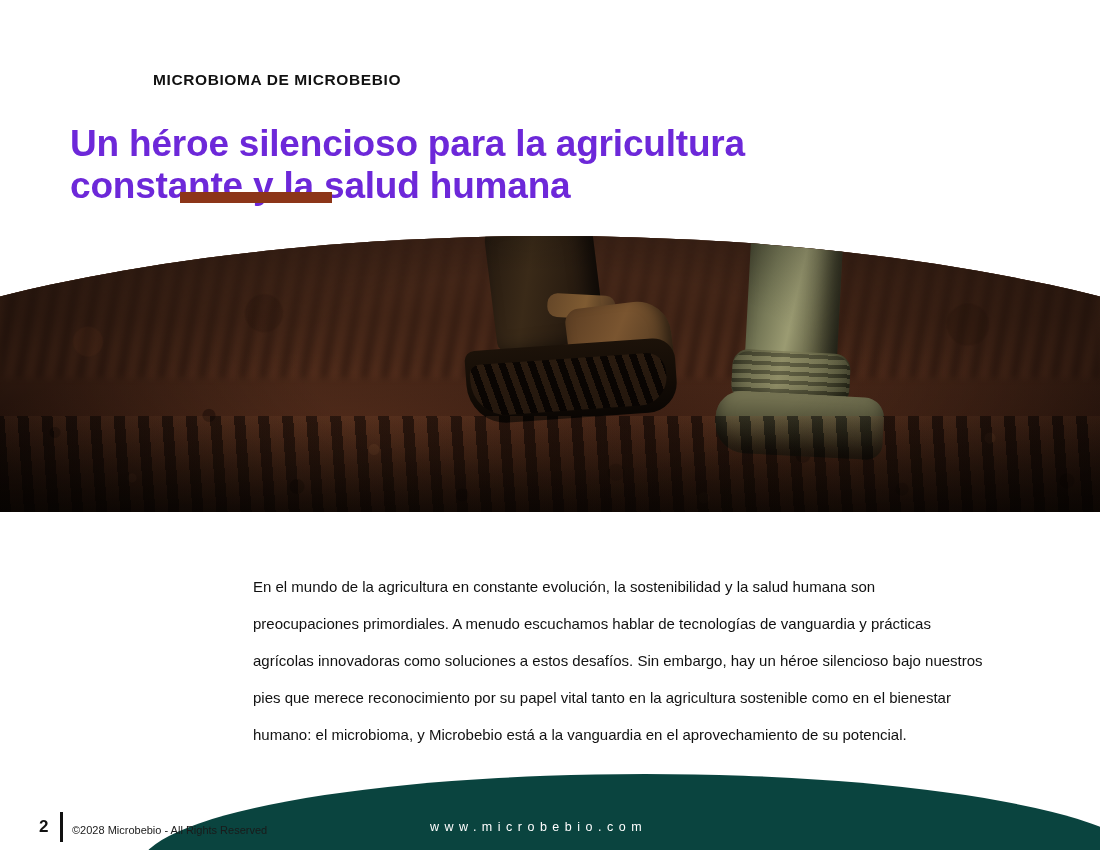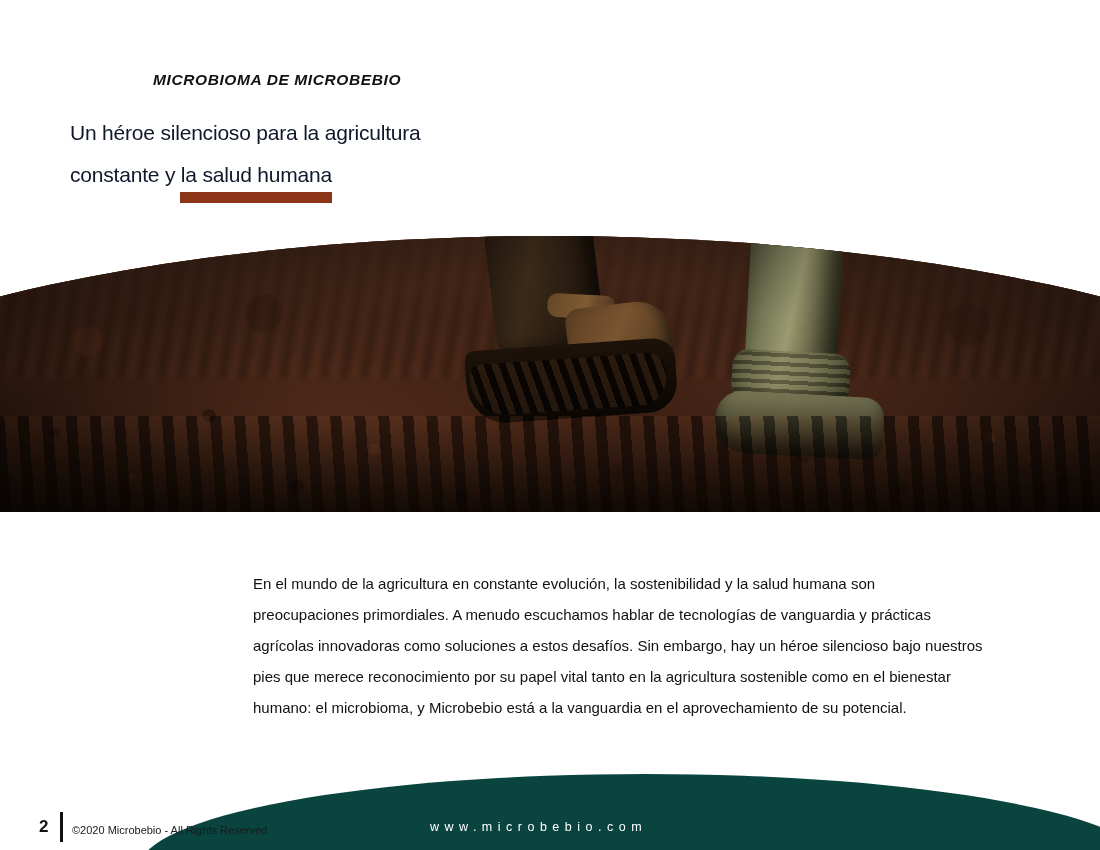--- a/index.html
+++ b/index.html
@@ -29,31 +29,30 @@
   }
   .eyebrow {
     position: absolute;
     left: 153px;
     top: 71px;
     font-size: 15.5px;
     font-weight: bold;
     letter-spacing: 0.6px;
     color: #111111;
     white-space: nowrap;
-    font-style: italic;
   }
   .headline {
     position: absolute;
     left: 70px;
     top: 98px;
     width: 700px;
-    font-size: 21px;
+    font-size: 37px;
     line-height: 42px;
-    font-weight: normal;
-    color: #0f172a;
+    font-weight: bold;
+    color: #6d28d9;
     letter-spacing: -0.2px;
   }
   .headline-line {
     display: block;
     white-space: nowrap;
   }
   .accent-bar {
     position: absolute;
     left: 180px;
     top: 192px;
@@ -264,21 +263,21 @@
     background: radial-gradient(ellipse 620px 240px at 560px 140px, rgba(0,0,0,0) 40%, rgba(0,0,0,0.45) 100%);
   }
 
   
   .body-copy {
     position: absolute;
     left: 253px;
     top: 553px;
     width: 730px;
     font-size: 15px;
-    line-height: 31px;
+    line-height: 37px;
     color: #111111;
   }
 
   
   .footer {
     position: absolute;
     left: 0;
     bottom: 0;
     width: 1100px;
     height: 80px;
@@ -367,17 +366,17 @@
       </div>
     </div>
   </div>
 
   <p class="body-copy">En el mundo de la agricultura en constante evolución, la sostenibilidad y la salud humana son preocupaciones primordiales. A menudo escuchamos hablar de tecnologías de vanguardia y prácticas agrícolas innovadoras como soluciones a estos desafíos. Sin embargo, hay un héroe silencioso bajo nuestros pies que merece reconocimiento por su papel vital tanto en la agricultura sostenible como en el bienestar humano: el microbioma, y Microbebio está a la vanguardia en el aprovechamiento de su potencial.</p>
 
   <div class="footer">
     <div class="footer-swoosh"></div>
     <div class="page-number">2</div>
     <div class="page-divider"></div>
-    <div class="copyright">©2020 Microbebio - All Rights Reserved</div>
+    <div class="copyright">©2028 Microbebio - All Rights Reserved</div>
     <div class="site-url">www.microbebio.com</div>
   </div>
 
 </div>
 
 </body></html>

